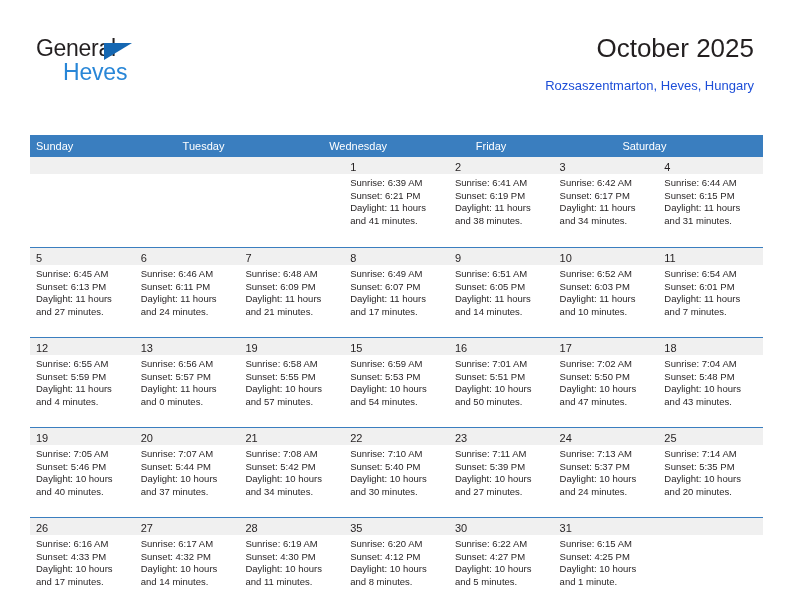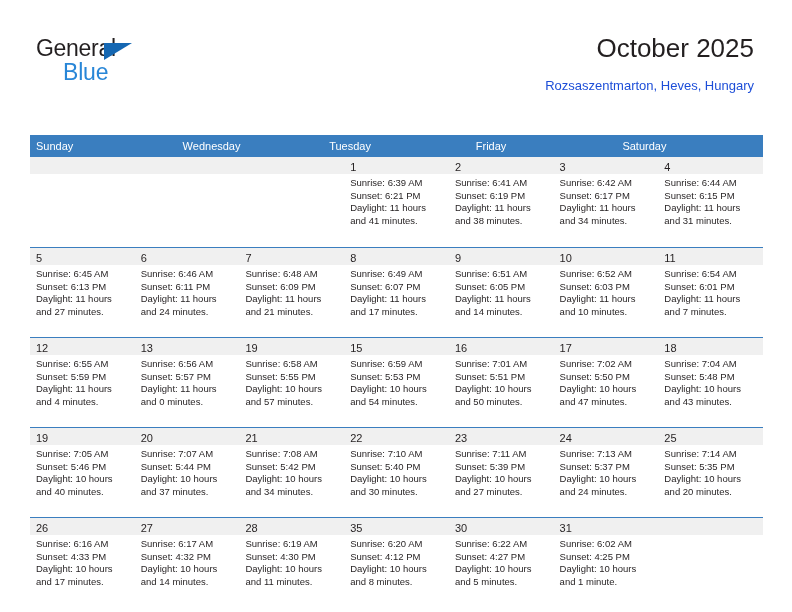--- a/index.html
+++ b/index.html
@@ -150,35 +150,35 @@
 </head>
 <body>
 
 <div id="page">
 
   <div class="top-bar">
 
     <div class="logo">
       <span class="logo-general">General</span>
       <span class="logo-tri"></span>
-      <span class="logo-blue">Blue</span>
+      <span class="logo-blue">Heves</span>
     </div>
 
     <div class="title-block">
       <div class="cal-title">October 2025</div>
       <div class="cal-subtitle">Rozsaszentmarton, Heves, Hungary</div>
     </div>
 
   </div>
 
   <div class="calendar">
     <div class="weekday-row">
         <div class="weekday">Sunday</div>
+        <div class="weekday">Tuesday</div>
         <div class="weekday">Wednesday</div>
-        <div class="weekday">Tuesday</div>
         <div class="weekday">Friday</div>
         <div class="weekday">Saturday</div>
       </div>
     <div>
         <div class="week first">
           <div class="cell empty">
             <div class="daynum-band"><span class="daynum"></span></div>
             <div class="cell-body"></div>
           </div>
           <div class="cell empty">
@@ -463,21 +463,21 @@
             <div class="cell-body">
               <div class="detail-line">Sunrise: 6:22 AM</div>
               <div class="detail-line">Sunset: 4:27 PM</div>
               <div class="detail-line">Daylight: 10 hours</div>
               <div class="detail-line">and 5 minutes.</div>
             </div>
           </div>
           <div class="cell">
             <div class="daynum-band"><span class="daynum">31</span></div>
             <div class="cell-body">
-              <div class="detail-line">Sunrise: 6:02 AM</div>
+              <div class="detail-line">Sunrise: 6:15 AM</div>
               <div class="detail-line">Sunset: 4:25 PM</div>
               <div class="detail-line">Daylight: 10 hours</div>
               <div class="detail-line">and 1 minute.</div>
             </div>
           </div>
           <div class="cell empty">
             <div class="daynum-band"><span class="daynum"></span></div>
             <div class="cell-body"></div>
           </div>
         </div>

